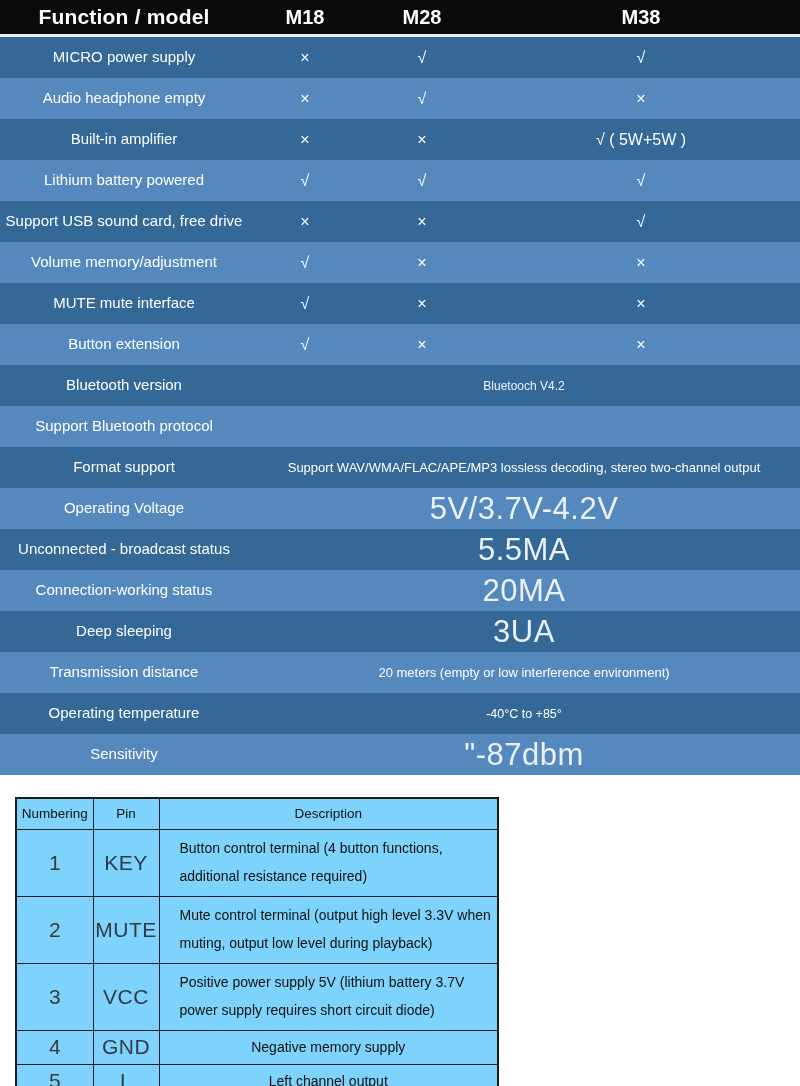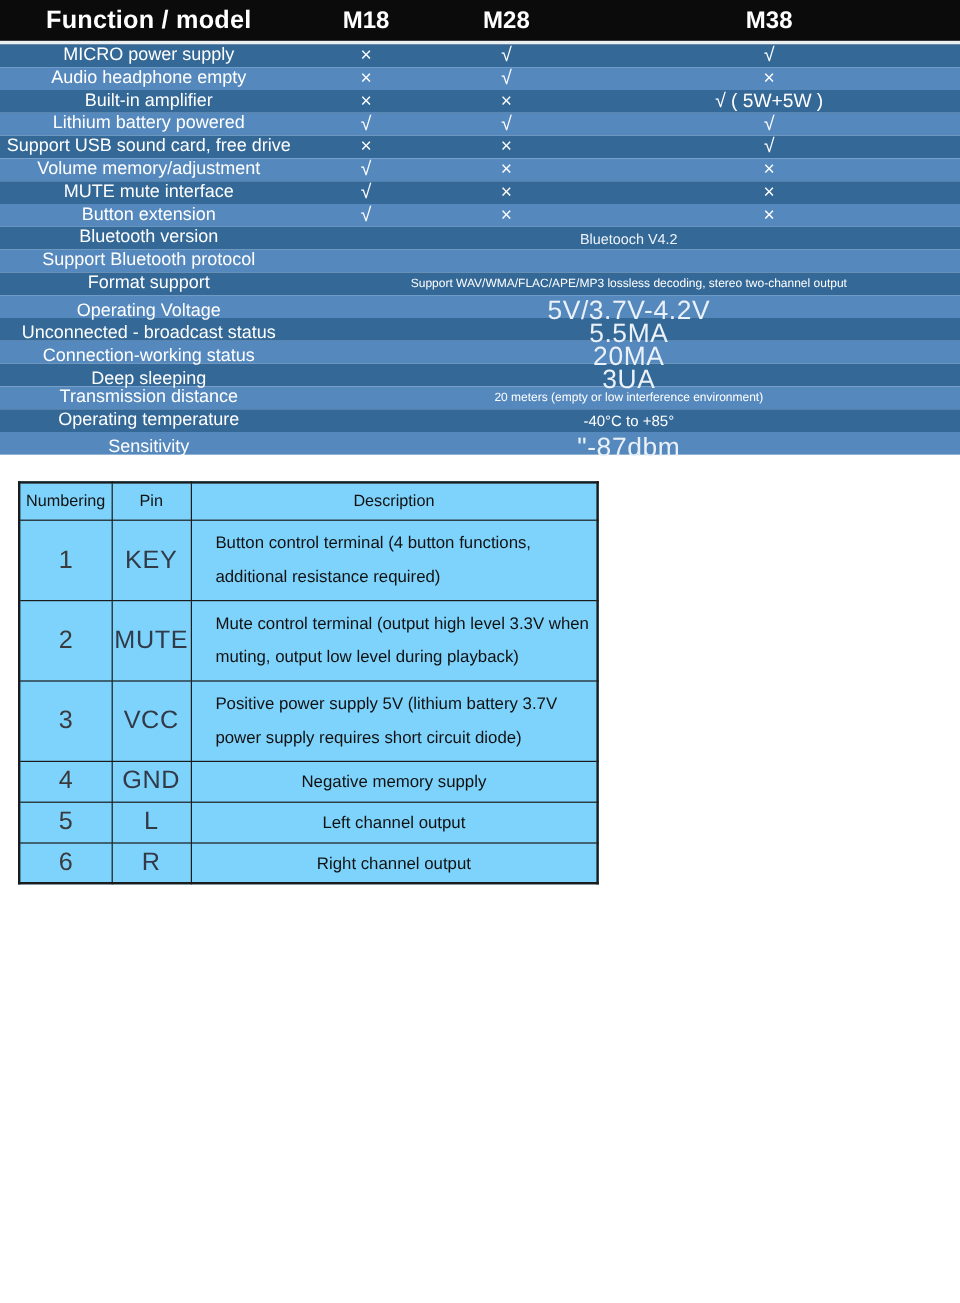--- a/index.html
+++ b/index.html
@@ -16,44 +16,44 @@
     width:800px;height:1086px;overflow:hidden;
     font-family:"Liberation Sans","DejaVu Sans",sans-serif;
   }
   .page{width:800px;height:1086px;background:#ffffff;}
 
   
   .spec-row{
     display:grid;
     grid-template-columns:248px 114px 120px 1fr;
     align-items:center;
-    height:19px;
+    height:41px;
     width:800px;
   }
   .spec-header{
     height:37px;
     background:var(--header-bg);
     border-bottom:3px solid #e9eef3;
   }
   .h-label{
     color:#fff;font-size:21px;font-weight:bold;text-align:center;
     letter-spacing:.2px;
   }
   .h-col{color:#fff;font-size:20px;font-weight:bold;text-align:center;}
   .dark{background:var(--row-dark);}
   .light{background:var(--row-light);}
   .spec-label{
     color:var(--row-text);font-size:15px;text-align:center;line-height:1.1;
   }
   .spec-val{color:var(--row-text);font-size:16px;text-align:center;}
   .merged{grid-column:2/5;text-align:center;color:var(--row-text);}
-  .size-xl{font-size:22px;color:var(--big-text);letter-spacing:.5px;}
+  .size-xl{font-size:31px;color:var(--big-text);letter-spacing:.5px;}
   .size-lg{font-size:12px;color:#eef3fa;}
   .size-md{font-size:15px;}
-  .size-sm{font-size:10px;}
+  .size-sm{font-size:13px;}
   .size-xs{font-size:12.5px;}
 
   
   .pin-wrap{padding:22px 0 0 15px;background:#ffffff;}
   table.pin{
     border-collapse:collapse;width:482px;table-layout:fixed;background:#7dd3fc;
     border:2.5px solid var(--tbl-border);
   }
   table.pin th,table.pin td{border:1.5px solid var(--tbl-border);}
   table.pin th{

